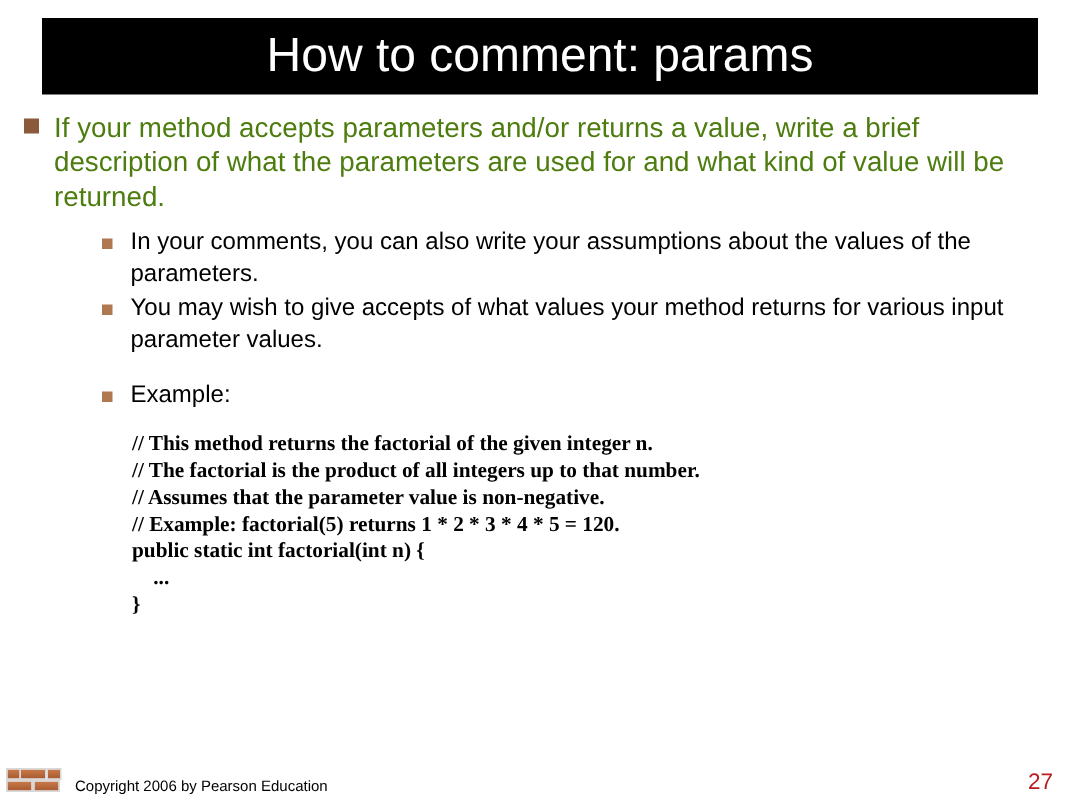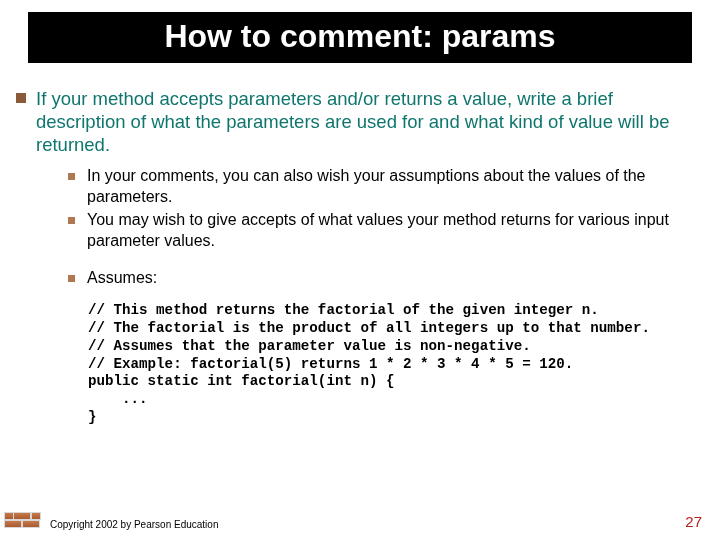--- a/index.html
+++ b/index.html
@@ -8,23 +8,23 @@
     height: 540px;
     background: #ffffff;
     font-family: Verdana, Geneva, sans-serif;
     position: relative;
     overflow: hidden;
   }
   .title-bar {
     background: #000000;
     color: #ffffff;
     font-size: 32px;
-    font-weight: bold;
+    font-weight: normal;
     padding: 6px 0 8px 0;
-    margin: 12px 28px 24px 28px;
+    margin: 12px 28px 10px 28px;
     text-align: center;
     font-family: Verdana, Geneva, sans-serif;
   }
   .content {
     padding: 0 30px 0 30px;
   }
   .bullet-row {
     display: flex;
     align-items: flex-start;
     margin-bottom: 10px;
@@ -34,21 +34,21 @@
     height: 10px;
     background: #8a5a3a;
     flex-shrink: 0;
     margin-top: 6px;
     margin-right: 10px;
     margin-left: -14px;
   }
   .main-text {
     font-size: 18.5px;
     line-height: 1.25;
-    color: #0f766e;
+    color: #4d7c0f;
   }
   .sub-list {
     margin-left: 38px;
     margin-top: 6px;
   }
   .sub-row {
     display: flex;
     align-items: flex-start;
     margin-bottom: 2px;
   }
@@ -62,21 +62,21 @@
   }
   .sub-text {
     font-size: 16px;
     line-height: 1.3;
     color: #000;
   }
   .example-gap {
     height: 14px;
   }
   .code-block {
-    font-family: Liberation Mono, monospace;
+    font-family: Liberation Serif, serif;
     font-size: 14.2px;
     line-height: 1.25;
     margin-left: 58px;
     margin-top: 14px;
     white-space: pre;
     font-weight: bold;
     color: #000;
   }
   .footer {
     position: absolute;
@@ -122,45 +122,45 @@
 
 <div class="content">
   <div class="bullet-row">
     <div class="bullet-main"></div>
     <div class="main-text">If your method accepts parameters and/or returns a value, write a brief description of what the parameters are used for and what kind of value will be returned.</div>
   </div>
 
   <div class="sub-list">
     <div class="sub-row">
       <div class="bullet-sub"></div>
-      <div class="sub-text">In your comments, you can also wish your assumptions about the values of the parameters.</div>
+      <div class="sub-text">In your comments, you can also write your assumptions about the values of the parameters.</div>
     </div>
     <div class="sub-row">
       <div class="bullet-sub"></div>
       <div class="sub-text">You may wish to give accepts of what values your method returns for various input parameter values.</div>
     </div>
     <div class="example-gap"></div>
     <div class="sub-row">
       <div class="bullet-sub"></div>
-      <div class="sub-text">Assumes:</div>
+      <div class="sub-text">Example:</div>
     </div>
   </div>
 
   <div class="code-block">// This method returns the factorial of the given integer n.
 // The factorial is the product of all integers up to that number.
 // Assumes that the parameter value is non-negative.
 // Example: factorial(5) returns 1 * 2 * 3 * 4 * 5 = 120.
 public static int factorial(int n) {
     ...
 }</div>
 </div>
 
 <div class="footer">
   <div class="footer-deco">
     <div class="brick b1"></div>
     <div class="brick b2"></div>
     <div class="brick b3"></div>
     <div class="brick b4"></div>
     <div class="brick b5"></div>
   </div>
-  <div class="copyright">Copyright 2002 by Pearson Education</div>
+  <div class="copyright">Copyright 2006 by Pearson Education</div>
   <div class="page-num">27</div>
 </div>
 
 </body></html>

